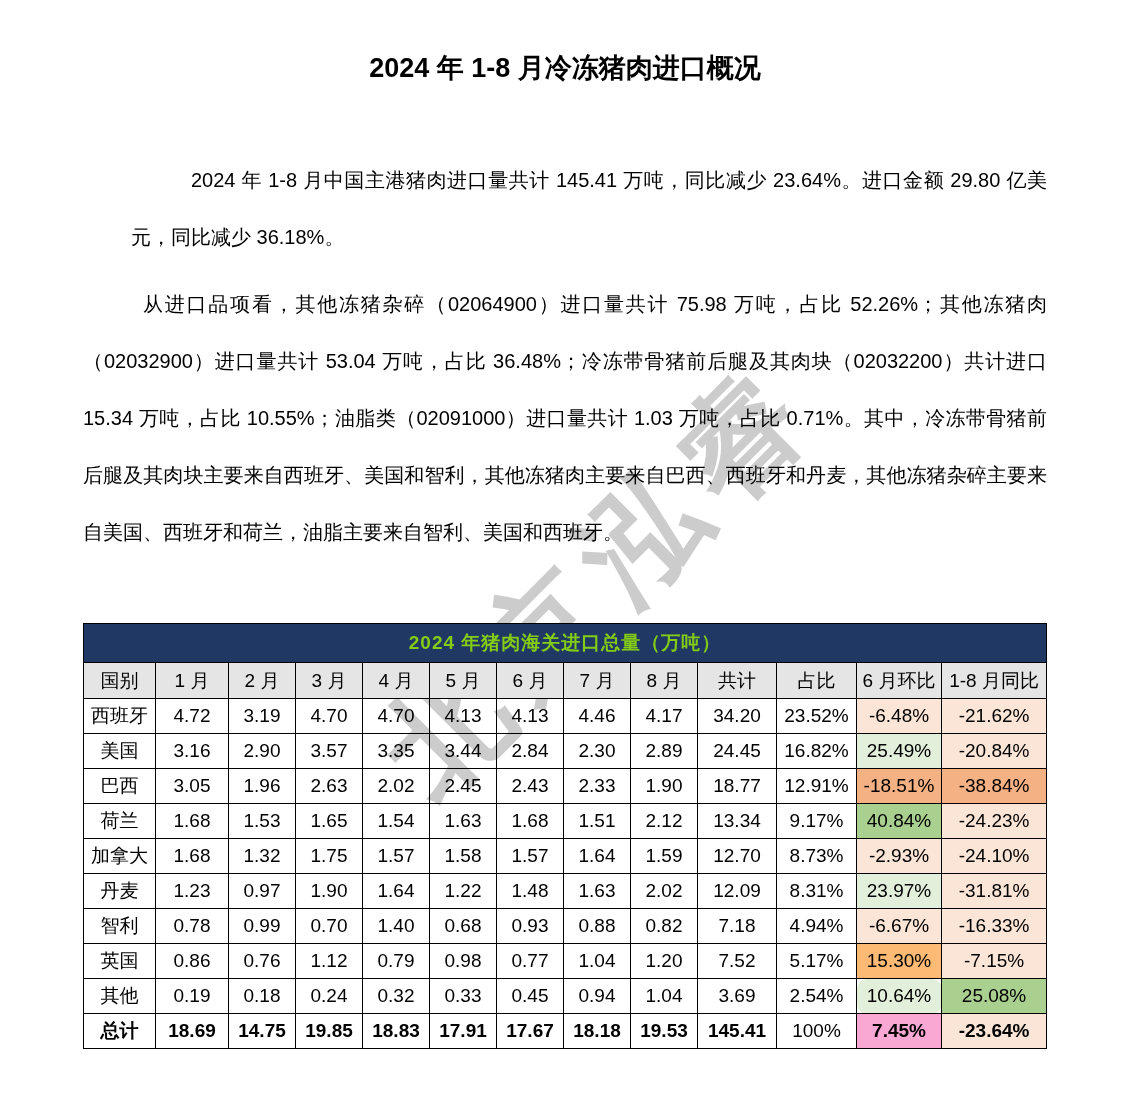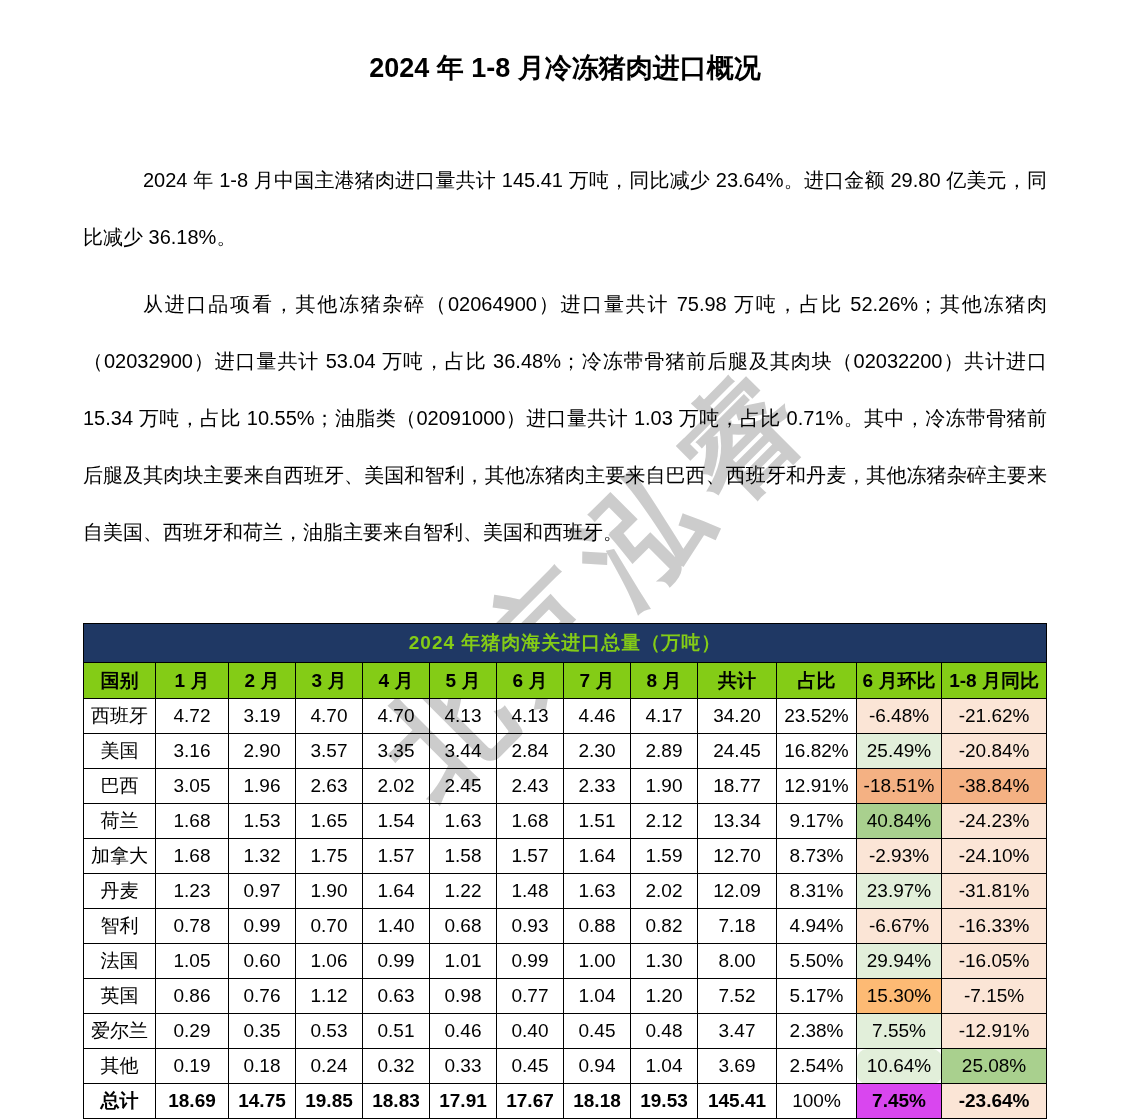--- a/index.html
+++ b/index.html
@@ -36,21 +36,21 @@
     line-height:52px;
     font-weight:bold;
   }
   .para{
     margin:0;
     font-size:20px;
     line-height:57px;
     text-align:justify;
     text-indent:60px;
   }
-  .para.first{margin-top:58px;}
+  .para.first{margin-top:58px;margin-left:48px;}
   .para.second{margin-top:10px;}
   table.imports{
     margin-top:62px;
     width:100%;
     border-collapse:collapse;
     table-layout:fixed;
   }
   table.imports td, table.imports th{
     border:1.5px solid #000;
     text-align:center;
@@ -63,23 +63,23 @@
   }
   .tbl-title-cell{
     background:#1F3864;
     color:#84cc16;
     font-weight:bold;
     font-size:20px;
     height:38px !important;
     letter-spacing:1px;
   }
   table.imports thead th{
-    font-weight:bold;
+    font-weight:normal;
     height:35px;
-    background:#84cc16;
+    background:#e5e5e5;
   }
   tr.total td{font-weight:bold;}
   tr.total td.normal{font-weight:normal;}
 </style>
 </head>
 <body>
 
 <div class="page">
 
   <div class="watermark">北京泓睿</div>
@@ -228,63 +228,33 @@
             <td>0.68</td>
             <td>0.93</td>
             <td>0.88</td>
             <td>0.82</td>
             <td>7.18</td>
             <td>4.94%</td>
             <td style="background: rgb(251, 229, 214);">-6.67%</td>
             <td style="background: rgb(251, 229, 214);">-16.33%</td>
           </tr>
           <tr>
-            <td>法国</td>
-            <td>1.05</td>
-            <td>0.60</td>
-            <td>1.06</td>
-            <td>0.99</td>
-            <td>1.01</td>
-            <td>0.99</td>
-            <td>1.00</td>
-            <td>1.30</td>
-            <td>8.00</td>
-            <td>5.50%</td>
-            <td style="background: rgb(226, 239, 218);">29.94%</td>
-            <td style="background: rgb(251, 229, 214);">-16.05%</td>
-          </tr>
-          <tr>
             <td>英国</td>
             <td>0.86</td>
             <td>0.76</td>
             <td>1.12</td>
-            <td>0.63</td>
+            <td>0.79</td>
             <td>0.98</td>
             <td>0.77</td>
             <td>1.04</td>
             <td>1.20</td>
             <td>7.52</td>
             <td>5.17%</td>
             <td style="background: #fdba74;">15.30%</td>
             <td style="background: rgb(251, 229, 214);">-7.15%</td>
-          </tr>
-          <tr>
-            <td>爱尔兰</td>
-            <td>0.29</td>
-            <td>0.35</td>
-            <td>0.53</td>
-            <td>0.51</td>
-            <td>0.46</td>
-            <td>0.40</td>
-            <td>0.45</td>
-            <td>0.48</td>
-            <td>3.47</td>
-            <td>2.38%</td>
-            <td style="background: rgb(226, 239, 218);">7.55%</td>
-            <td style="background: rgb(251, 229, 214);">-12.91%</td>
           </tr>
           <tr>
             <td>其他</td>
             <td>0.19</td>
             <td>0.18</td>
             <td>0.24</td>
             <td>0.32</td>
             <td>0.33</td>
             <td>0.45</td>
             <td>0.94</td>
@@ -299,20 +269,20 @@
             <td>18.69</td>
             <td>14.75</td>
             <td>19.85</td>
             <td>18.83</td>
             <td>17.91</td>
             <td>17.67</td>
             <td>18.18</td>
             <td>19.53</td>
             <td>145.41</td>
             <td class="normal">100%</td>
-            <td style="background: #d946ef; text-align: center;">7.45%</td>
+            <td style="background: #f9a8d4; text-align: center;">7.45%</td>
             <td style="background: rgb(251, 229, 214);">-23.64%</td>
           </tr>
         </tbody>
     </table>
 
   </div>
 </div>
 
 </body></html>

